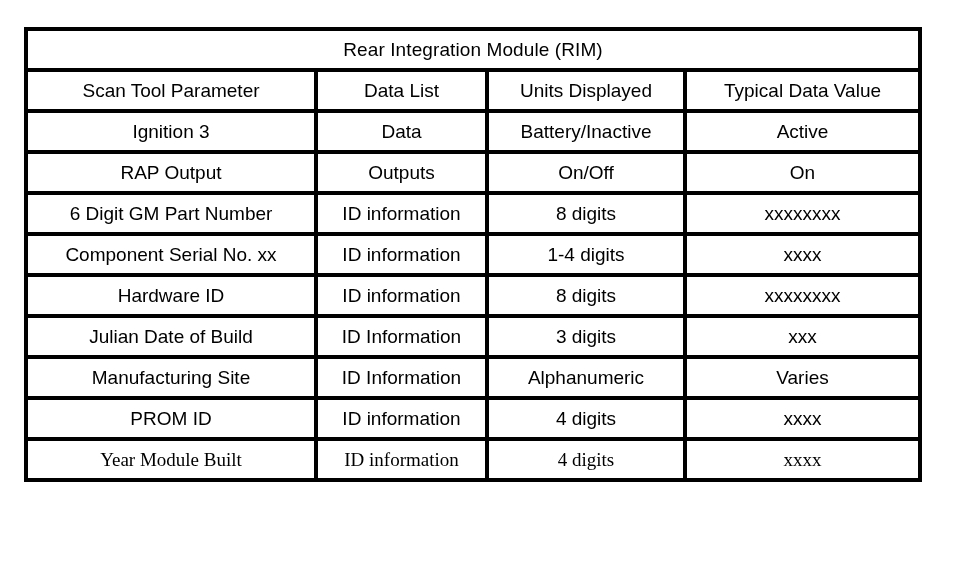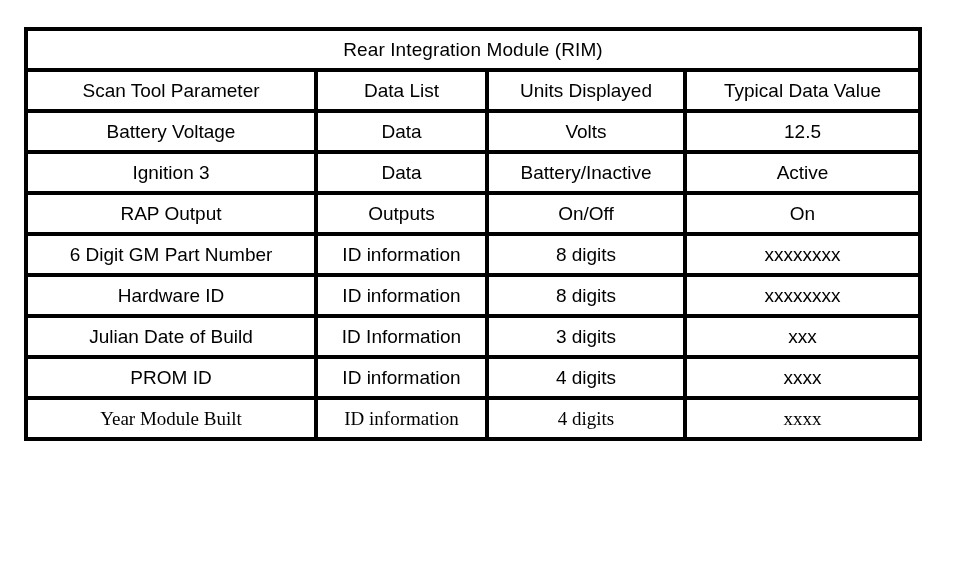--- a/index.html
+++ b/index.html
@@ -112,26 +112,20 @@
       </tr>
 
       <tr class="rowline">
         <td class="colhead-cell vsep">Scan Tool Parameter</td>
         <td class="colhead-cell vsep">Data List</td>
         <td class="colhead-cell vsep">Units Displayed</td>
         <td class="colhead-cell">Typical Data Value</td>
       </tr>
 
 
-      <tr class="rowline">
-        <td class="param-cell vsep">Battery Voltage</td>
-        <td class="vsep">Data</td>
-        <td class="vsep">Volts</td>
-        <td>12.5</td>
-      </tr>
 
       <tr class="rowline">
         <td class="param-cell vsep">Ignition 3</td>
         <td class="vsep">Data</td>
         <td class="vsep">Battery/Inactive</td>
         <td>Active</td>
       </tr>
 
       <tr class="rowline">
         <td class="param-cell vsep">RAP Output</td>
@@ -140,35 +134,47 @@
         <td>On</td>
       </tr>
 
       <tr class="rowline">
         <td class="param-cell vsep">6 Digit GM Part Number</td>
         <td class="vsep">ID information</td>
         <td class="vsep">8 digits</td>
         <td>xxxxxxxx</td>
       </tr>
 
+      <tr class="rowline">
+        <td class="param-cell vsep">Component Serial No. xx</td>
+        <td class="vsep">ID information</td>
+        <td class="vsep">1-4 digits</td>
+        <td>xxxx</td>
+      </tr>
 
       <tr class="rowline">
         <td class="param-cell vsep">Hardware ID</td>
         <td class="vsep">ID information</td>
         <td class="vsep">8 digits</td>
         <td>xxxxxxxx</td>
       </tr>
 
       <tr class="rowline">
         <td class="param-cell vsep">Julian Date of Build</td>
         <td class="vsep">ID Information</td>
         <td class="vsep">3 digits</td>
         <td>xxx</td>
       </tr>
 
+      <tr class="rowline">
+        <td class="param-cell vsep">Manufacturing Site</td>
+        <td class="vsep">ID Information</td>
+        <td class="vsep">Alphanumeric</td>
+        <td>Varies</td>
+      </tr>
 
       <tr class="rowline">
         <td class="param-cell vsep">PROM ID</td>
         <td class="vsep">ID information</td>
         <td class="vsep">4 digits</td>
         <td>xxxx</td>
       </tr>
 
       <tr class="last-row">
         <td class="param-cell vsep">Year Module Built</td>

